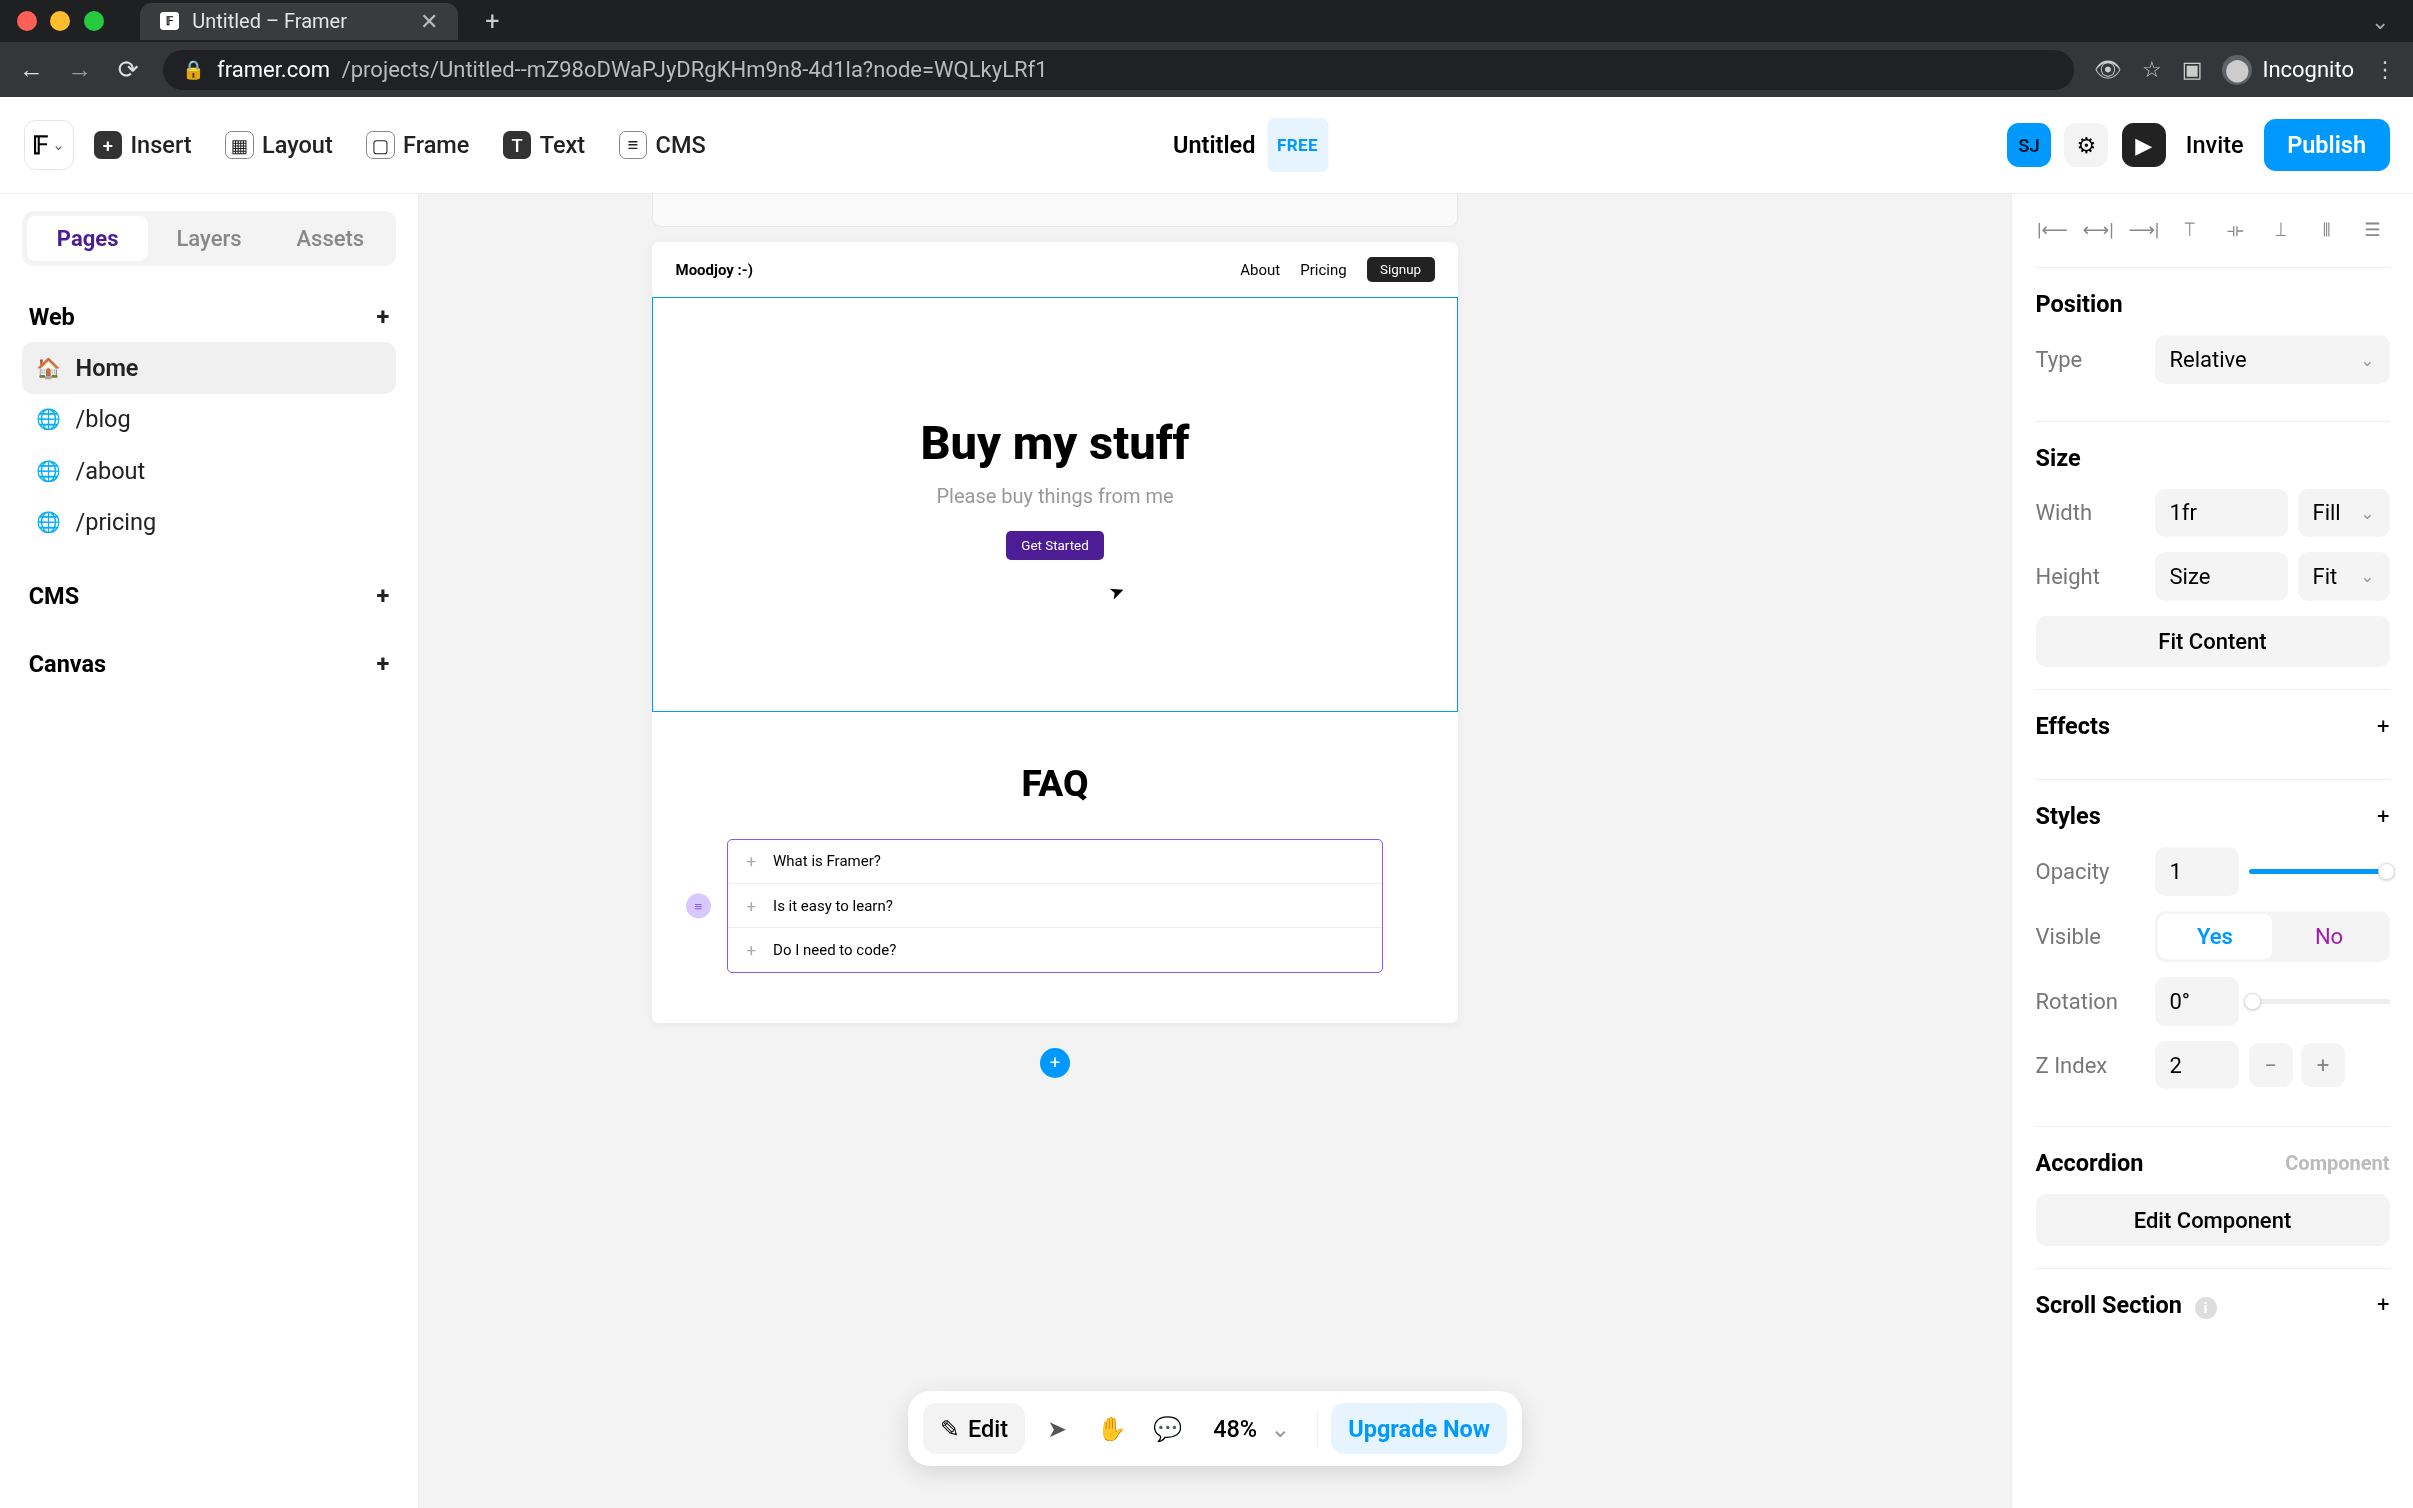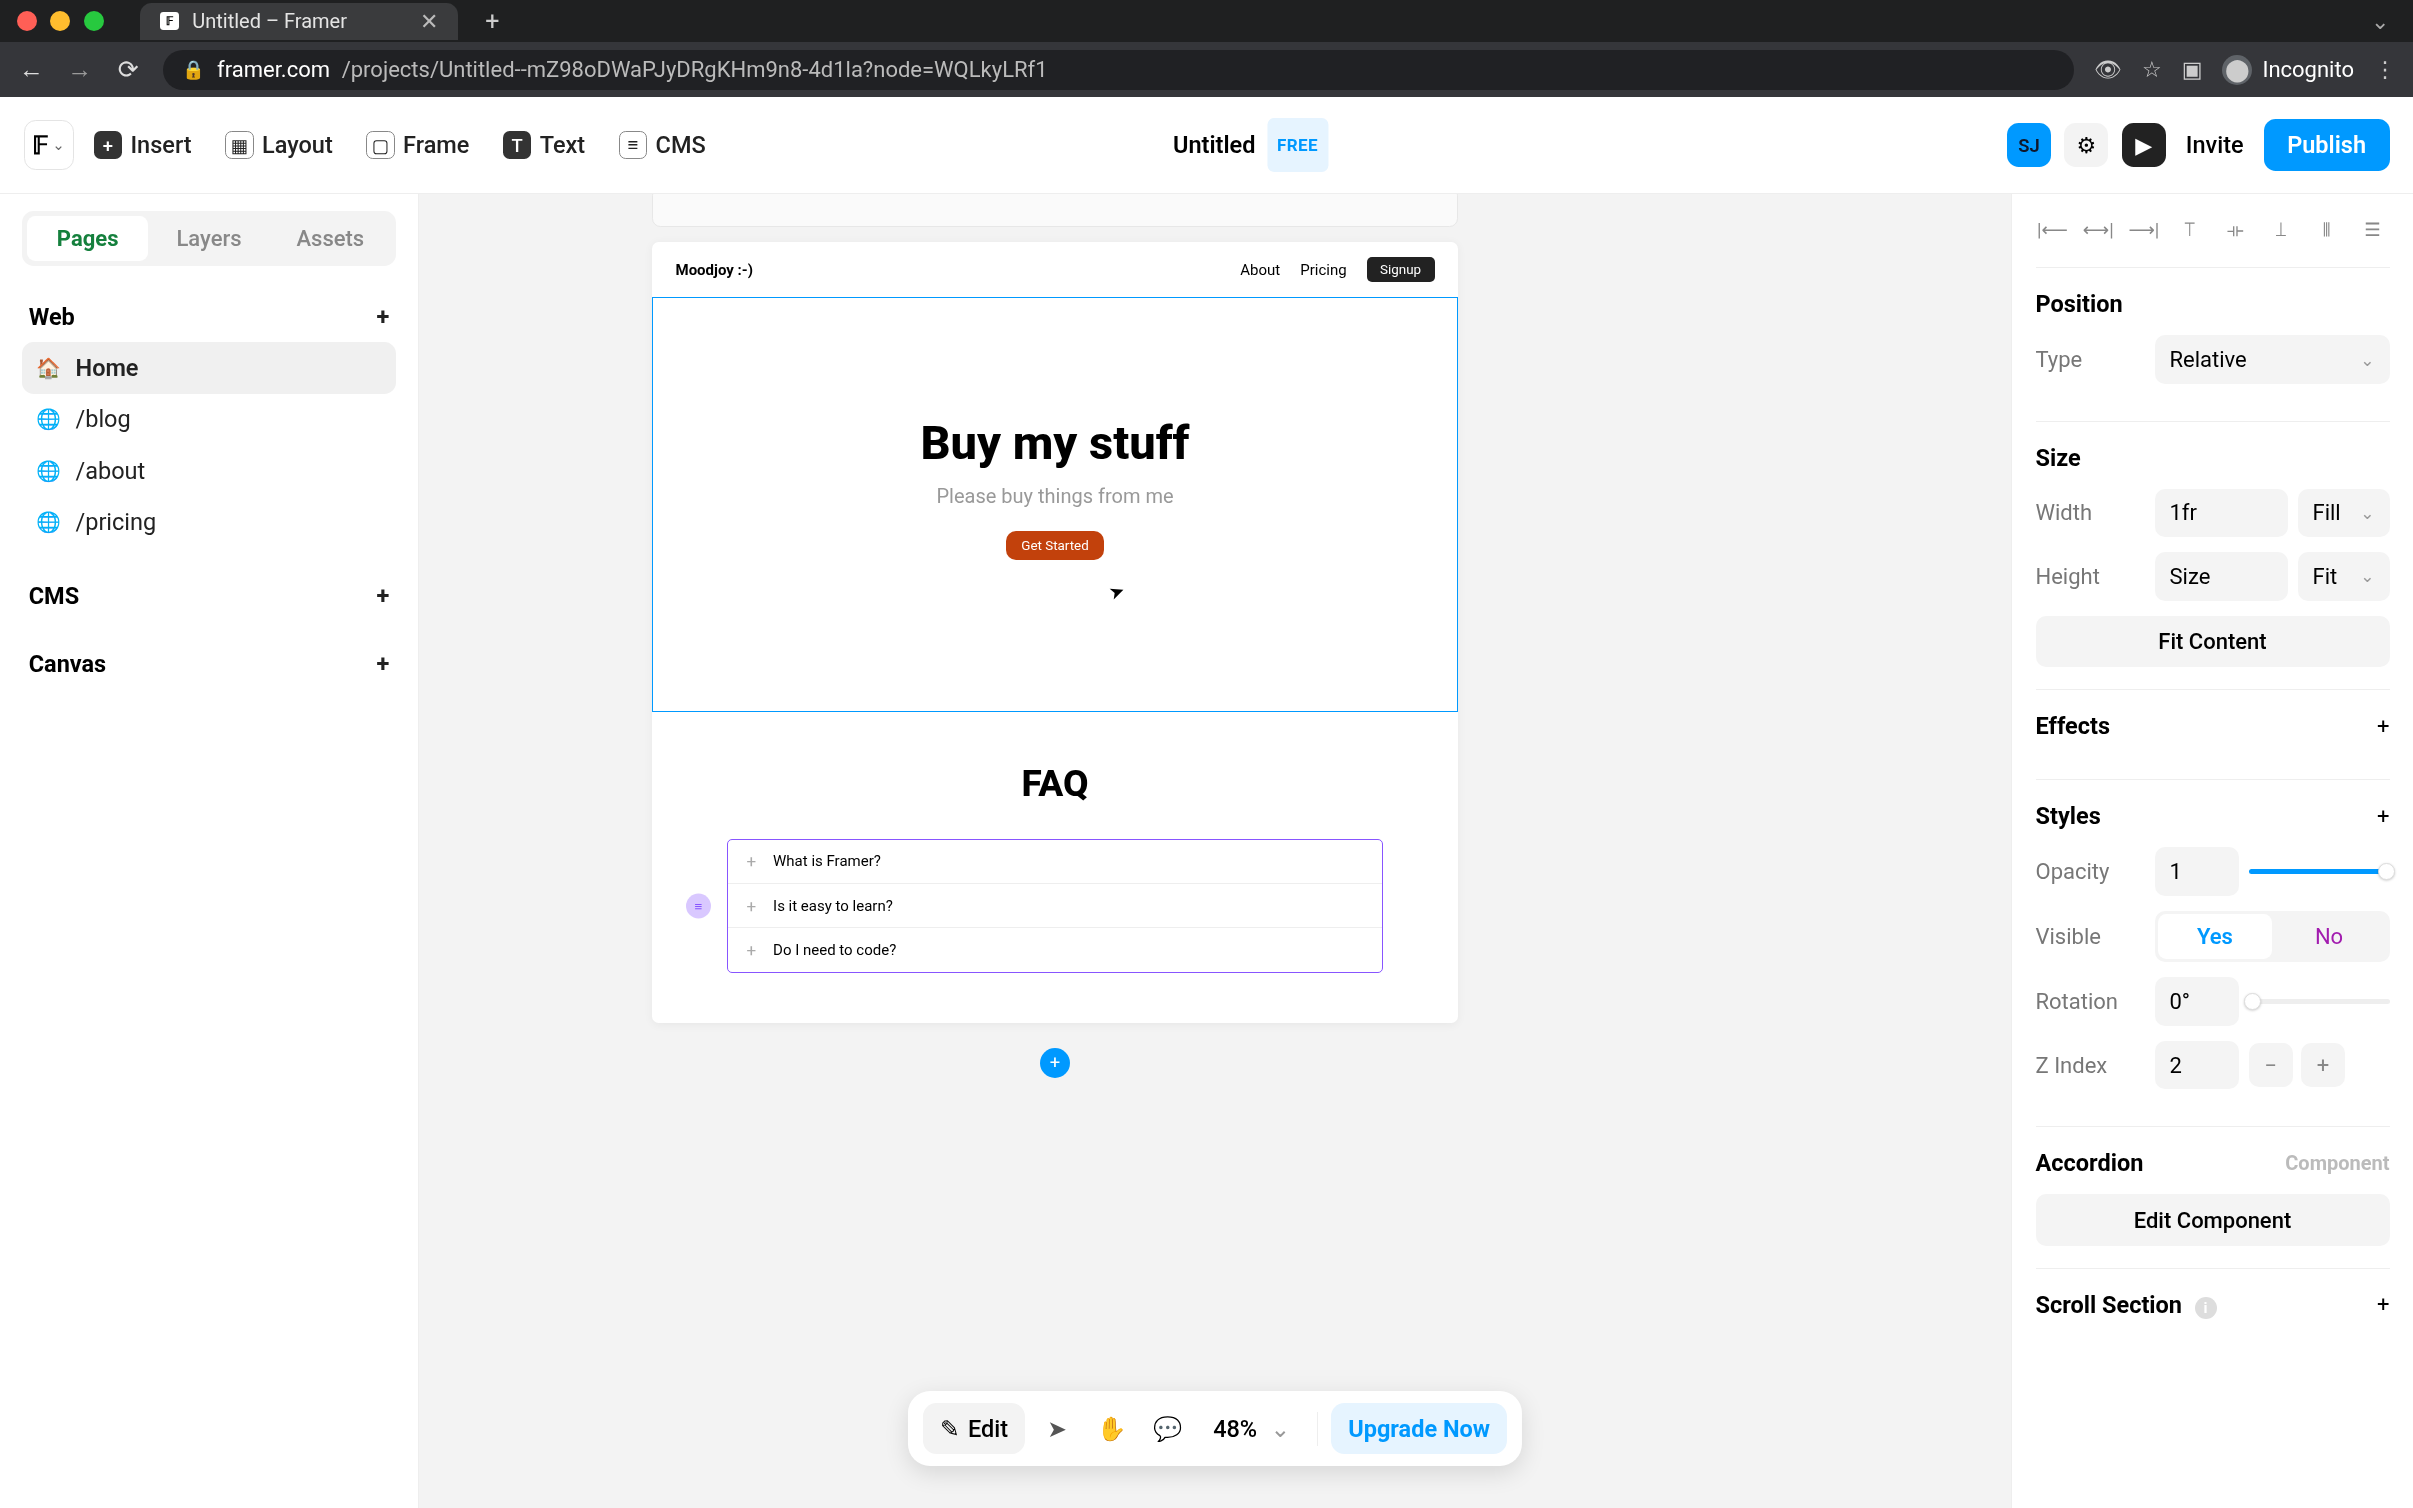--- a/index.html
+++ b/index.html
@@ -47,41 +47,41 @@
 .invite-btn { font-size: 23.5px; font-weight: 500; padding: 0 6.7px; }
 .publish-btn { background: #0099ff; color: #fff; font-size: 23.5px; font-weight: 600; padding: 11.7px 23.5px; border-radius: 11.7px; }
 
 
 .main { display: flex; height: calc(1508px - 42px - 55px - 97px); }
 
 
 .left-panel { width: 419px; border-right: 0.8px solid #eee; padding: 17px 22px; }
 .seg-tabs { background: #f3f3f3; border-radius: 11.7px; display: flex; padding: 5px; margin-bottom: 25px; }
 .seg-tabs .seg { flex: 1; text-align: center; padding: 10px 0; font-size: 22px; color: #888; border-radius: 8.4px; font-weight: 500; }
-.seg-tabs .seg.active { background: #fff; color: #15803d; font-weight: 700; }
+.seg-tabs .seg.active { background: #fff; color: #4c1d95; font-weight: 700; }
 .section-head { display: flex; justify-content: space-between; align-items: center; padding: 11.7px 6.7px; font-size: 23.5px; font-weight: 700; }
 .section-head .plus { color: #222; font-size: 23.5px; }
 .page-list { margin-bottom: 22px; }
 .page-item { display: flex; align-items: center; gap: 15px; padding: 11.7px 15px; border-radius: 11.7px; font-size: 23.5px; color: #222; }
 .page-item.active { background: #f0f0f0; font-weight: 600; }
 .page-item .ico { width: 23.5px; height: 23.5px; display: flex; align-items: center; justify-content: center; color: #555; font-size: 20px; }
 
 
 .canvas-area { flex: 1; background: #f3f3f3; position: relative; overflow: hidden; }
 .artboard-wrap { position: absolute; left: 233px; top: -6.7px; width: 806px; }
 .artboard-header-bar { height: 40px; background: #fafafa; border-radius: 8.4px; border: 0.8px solid #e7e7e7; margin-bottom: 15px; display: flex; align-items: center; padding: 0 17px; color: #bbb; font-size: 17px; }
 .artboard { background: #fff; border-radius: 6.7px; box-shadow: 0 1.7px 10px rgba(0,0,0,0.05); }
 .site-nav { display: flex; align-items: center; padding: 15px 23.5px; font-size: 15px; }
 .site-nav .brand { font-weight: 700; }
 .site-nav .links { margin-left: auto; display: flex; gap: 20px; align-items: center; }
 .site-nav .signup { background: #222; color: #fff; padding: 5px 13.4px; border-radius: 5px; font-size: 13.4px; }
 .hero { border: 1.7px solid #0099ff; padding: 117px 34px 151px; text-align: center; margin: 0 0px; }
 .hero h1 { font-size: 47px; font-weight: 800; margin-bottom: 13.4px; }
 .hero p { color: #999; font-size: 20px; margin-bottom: 23.5px; }
-.hero .cta { background: #c2410c; color: #fff; padding: 6.7px 15px; border-radius: 10px; font-size: 13.4px; display: inline-block; }
+.hero .cta { background: #4c1d95; color: #fff; padding: 6.7px 15px; border-radius: 5px; font-size: 13.4px; display: inline-block; }
 .faq-section { padding: 50px 75px 50px; text-align: center; }
 .faq-section h2 { font-size: 37px; font-weight: 800; margin-bottom: 34px; }
 .accordion { border: 1.7px solid #8855ff; border-radius: 5px; text-align: left; position: relative; }
 .acc-handle { position: absolute; left: -42px; top: 50%; transform: translateY(-50%); width: 25px; height: 25px; border-radius: 50%; background: #d9c8ff; color: #8855ff; display: flex; align-items: center; justify-content: center; font-size: 13.4px; }
 .acc-item { display: flex; align-items: center; gap: 17px; padding: 11.7px 18.4px; border-bottom: 0.8px solid #eee; font-size: 15px; }
 .acc-item:last-child { border-bottom: none; }
 .acc-item .plus { color: #aaa; font-size: 17px; }
 .add-fab { width: 30px; height: 30px; border-radius: 50%; background: #0099ff; color: #fff; display: flex; align-items: center; justify-content: center; font-size: 18.4px; margin: 25px auto 0; }
 
 .cursor-arrow { position: absolute; left: 457px; top: 394px; font-size: 18.4px; color: #000; transform: rotate(-20deg); }

